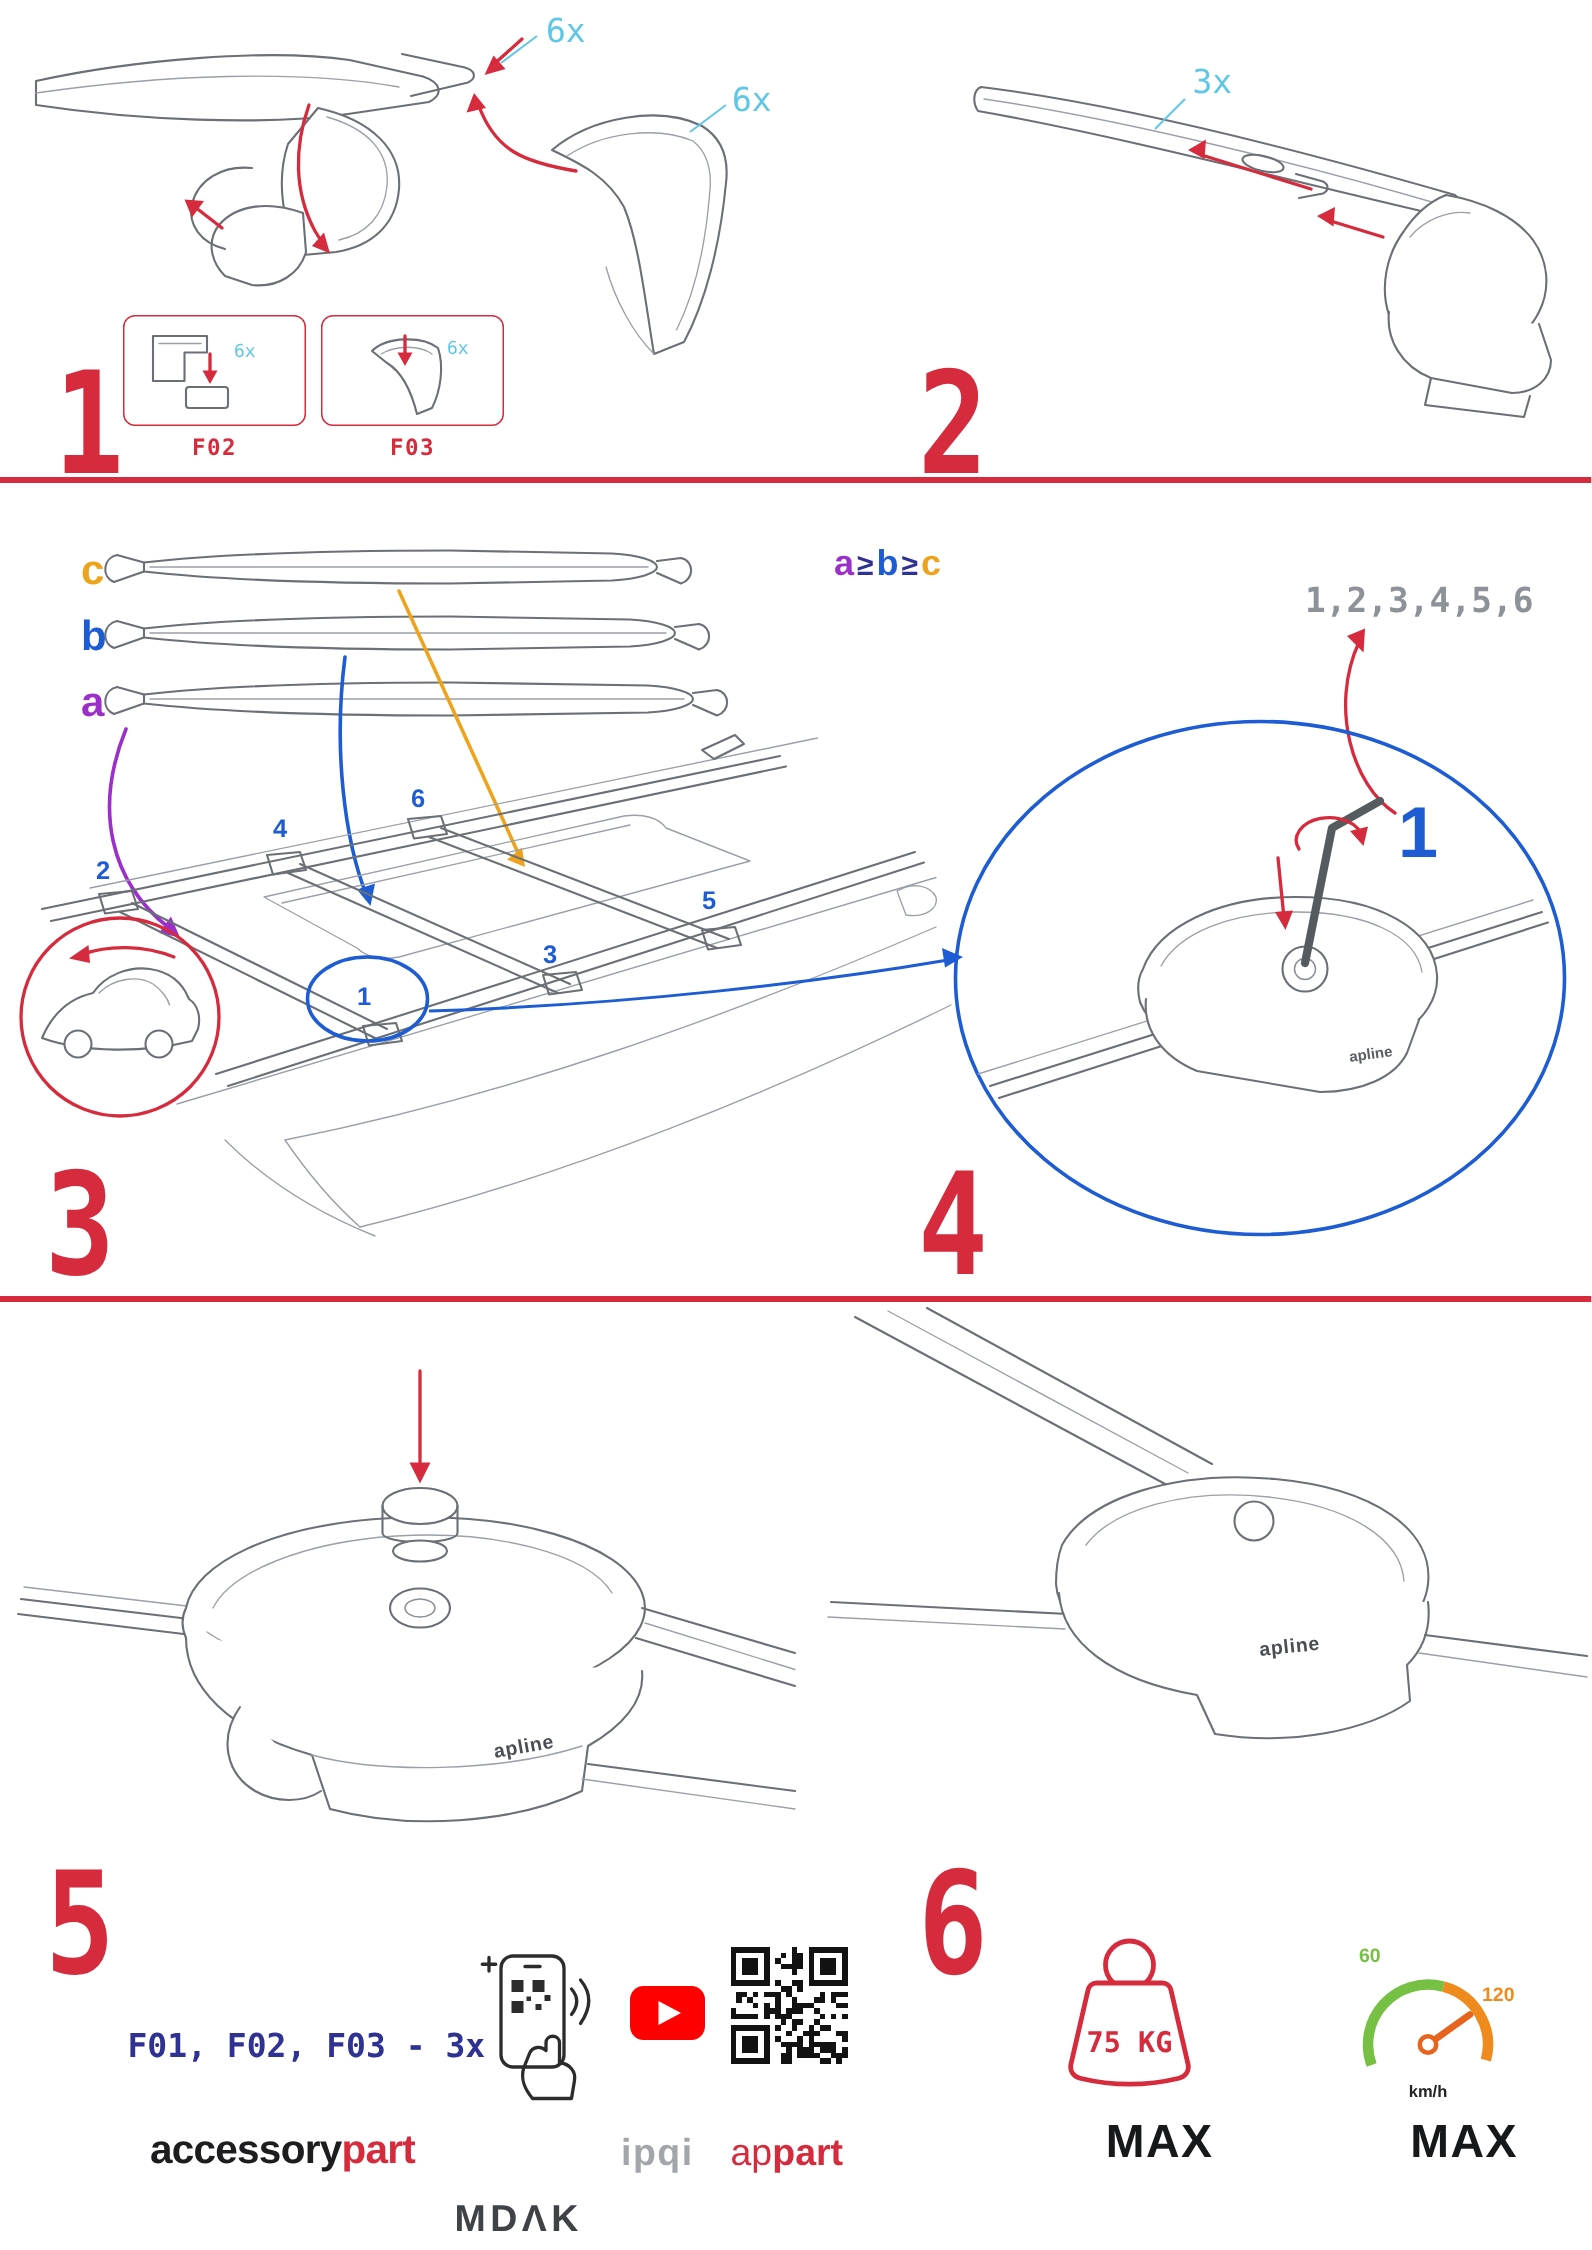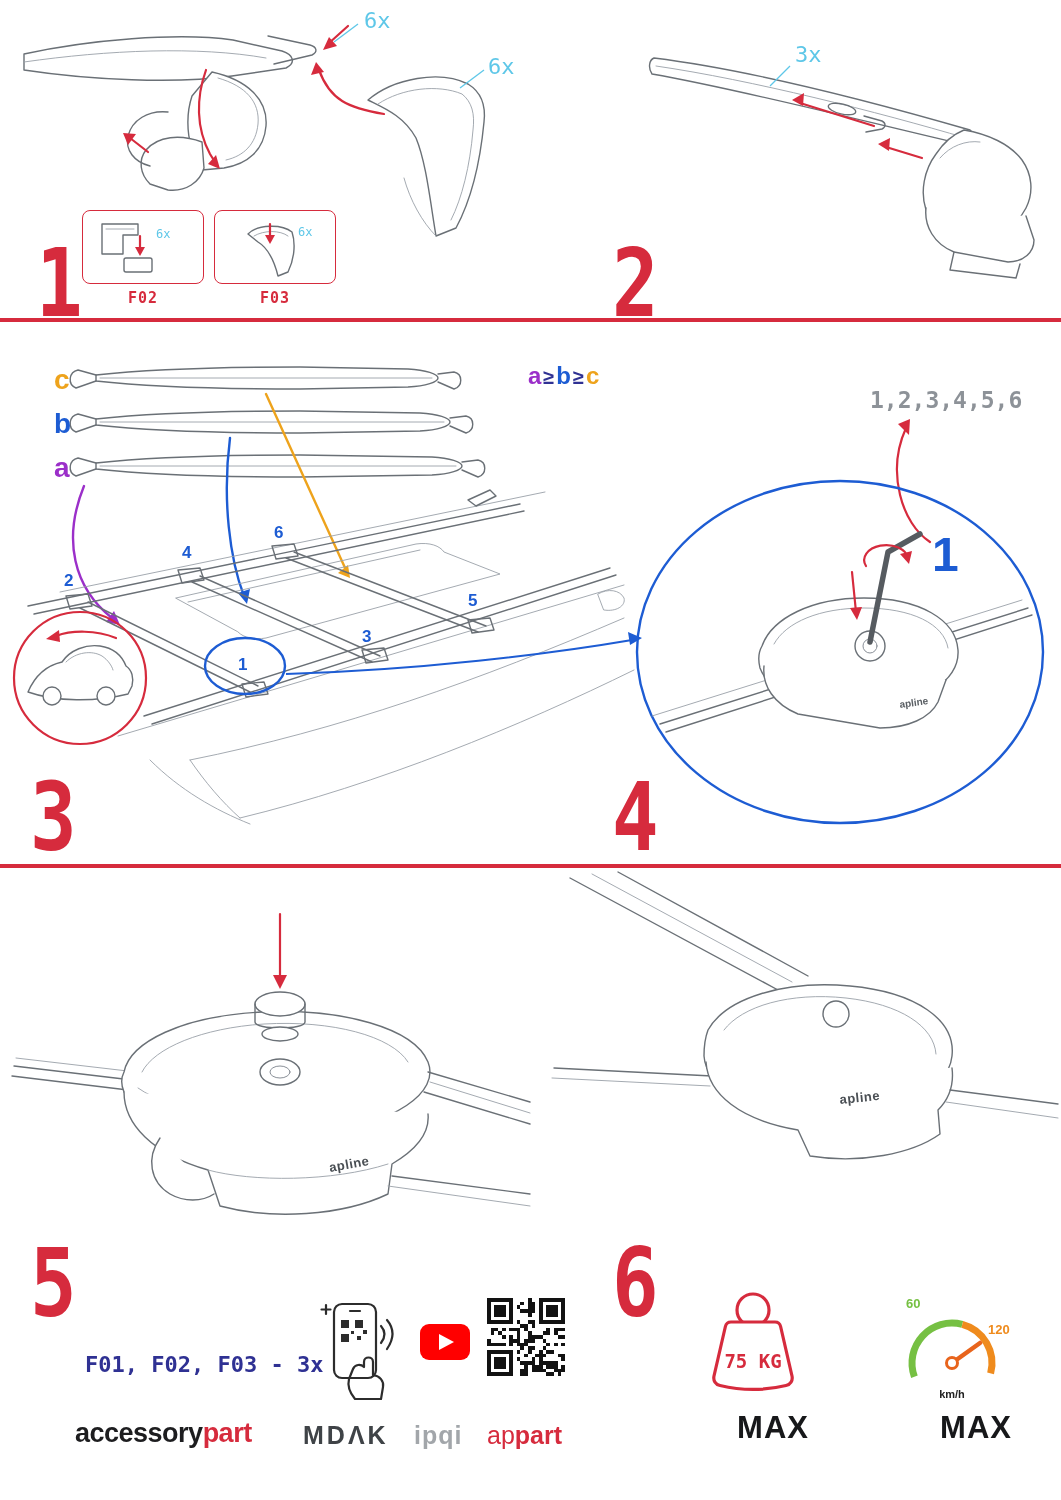--- a/index.html
+++ b/index.html
@@ -250,21 +250,21 @@
       <circle class="fw" cx="52" cy="356" r="9"></circle>
       <circle class="fw" cx="106" cy="356" r="9"></circle>
     </g>
     <g class="rd">
       <path d="M116,298 C96,290 72,290 56,296"></path>
         <polygon points="46,299 59,290 60,302"></polygon>
     </g>
   </g>
 </svg>
 
-<div class="rule" style="left:528px;top:362px">
+<div class="rule" style="left:556px;top:362px">
   <span style="color:var(--purple)">a</span><span class="gte">≥</span><span style="color:var(--blue)">b</span><span class="gte">≥</span><span style="color:var(--orange)">c</span>
 </div>
 
 <div class="step-num" style="left:30px;top:770px">3</div>
 
 <svg class="art" style="left:612px;top:356px" width="450" height="510" viewBox="0 0 450 510">
   <text class="seq" x="258" y="52">1,2,3,4,5,6</text>
   <g class="rd">
     <path d="M318,186 C290,168 274,116 294,72"></path>
       <polygon points="298,63 286,68 297,79"></polygon>
@@ -499,24 +499,24 @@
       <rect x="19" y="19" width="1" height="1"></rect>
       <rect x="20" y="19" width="1" height="1"></rect>
       <rect x="9" y="20" width="1" height="1"></rect>
       <rect x="10" y="20" width="1" height="1"></rect>
       <rect x="16" y="20" width="1" height="1"></rect>
       <rect x="17" y="20" width="1" height="1"></rect>
       <rect x="19" y="20" width="1" height="1"></rect>
     </g>
 </svg>
 
-<div class="brand b-accessorypart" style="left:75px;top:1418px">
+<div class="brand b-accessorypart" style="left:100px;top:1418px">
   <span>accessory</span><span style="color:var(--red)">part</span>
 </div>
-<div class="brand b-mdak" style="left:303px;top:1421px">MDΛK</div>
+<div class="brand b-mdak" style="left:303px;top:1465px">MDΛK</div>
 <div class="brand b-ipqi" style="left:414px;top:1421px">ipqi</div>
 <div class="brand b-apline" style="left:487px;top:1421px">
   <span class="ap">ap</span><span>part</span>
 </div>
 
 <svg class="art" style="left:697px;top:1284px" width="112" height="116" viewBox="0 0 112 116">
   <circle class="wred" cx="56" cy="26" r="16"></circle>
   <path class="wbody" d="M34,38 L78,38 C81,38 83,40 83.6,42.5 L95,92 C96,96.5 93.5,100.5 89,101.5 C67,106.8 45,106.8 23,101.5 C18.5,100.5 16,96.5 17,92 L28.4,42.5 C29,40 31,38 34,38 Z"></path>
   <text class="wtext" x="56" y="84">75 KG</text>
 </svg>

